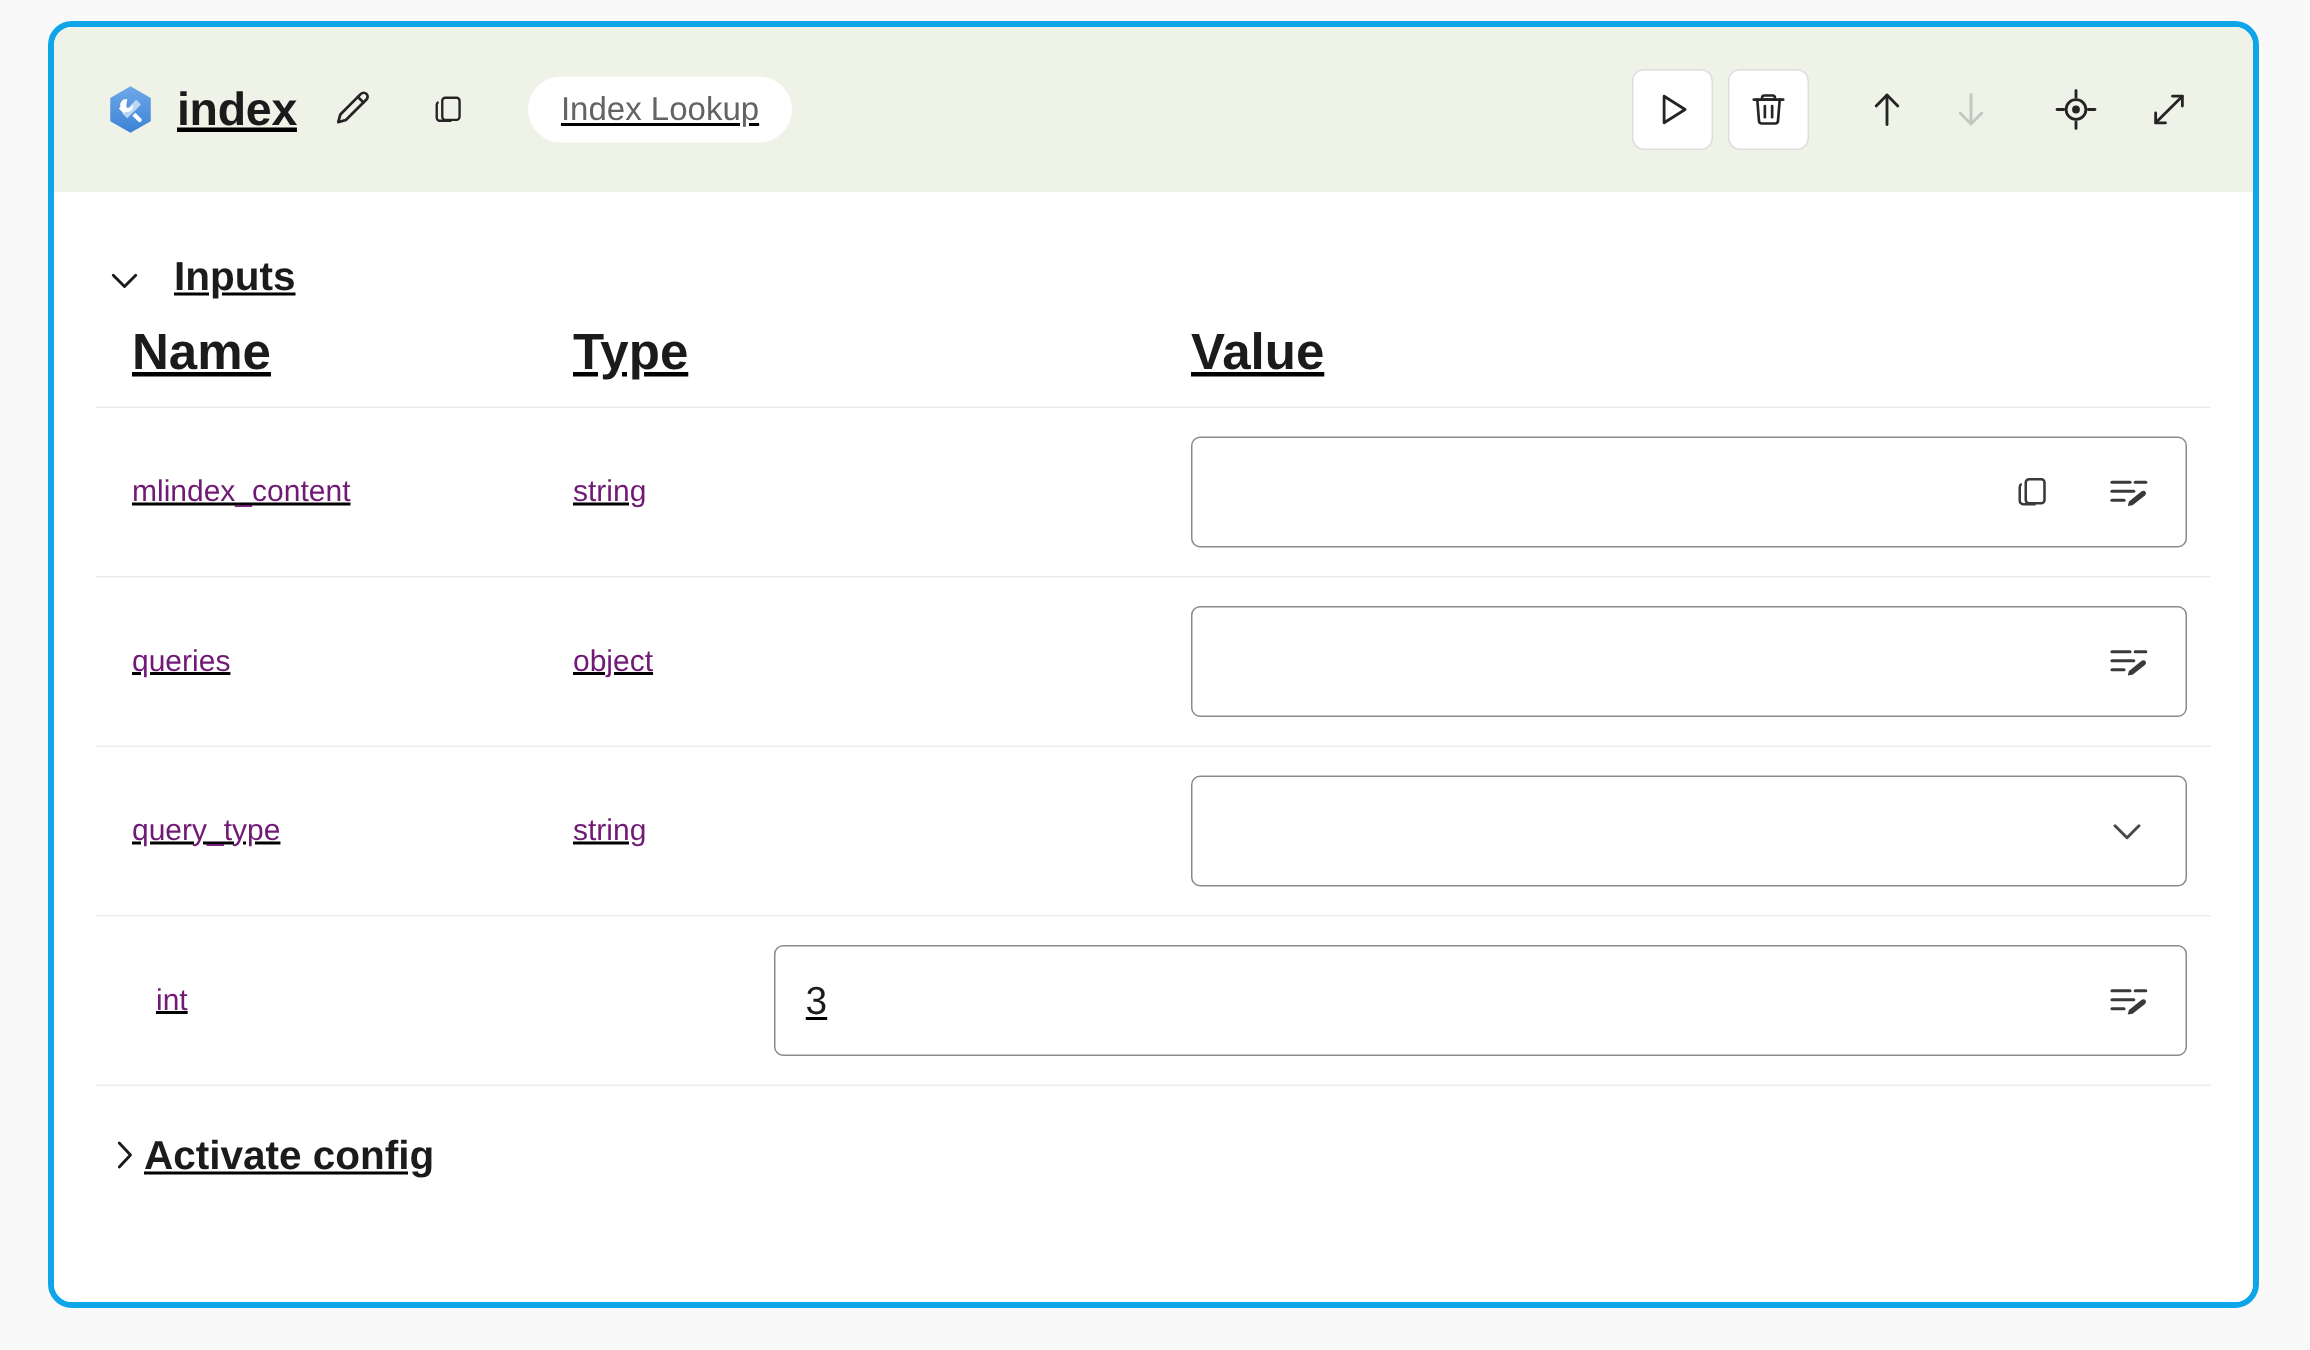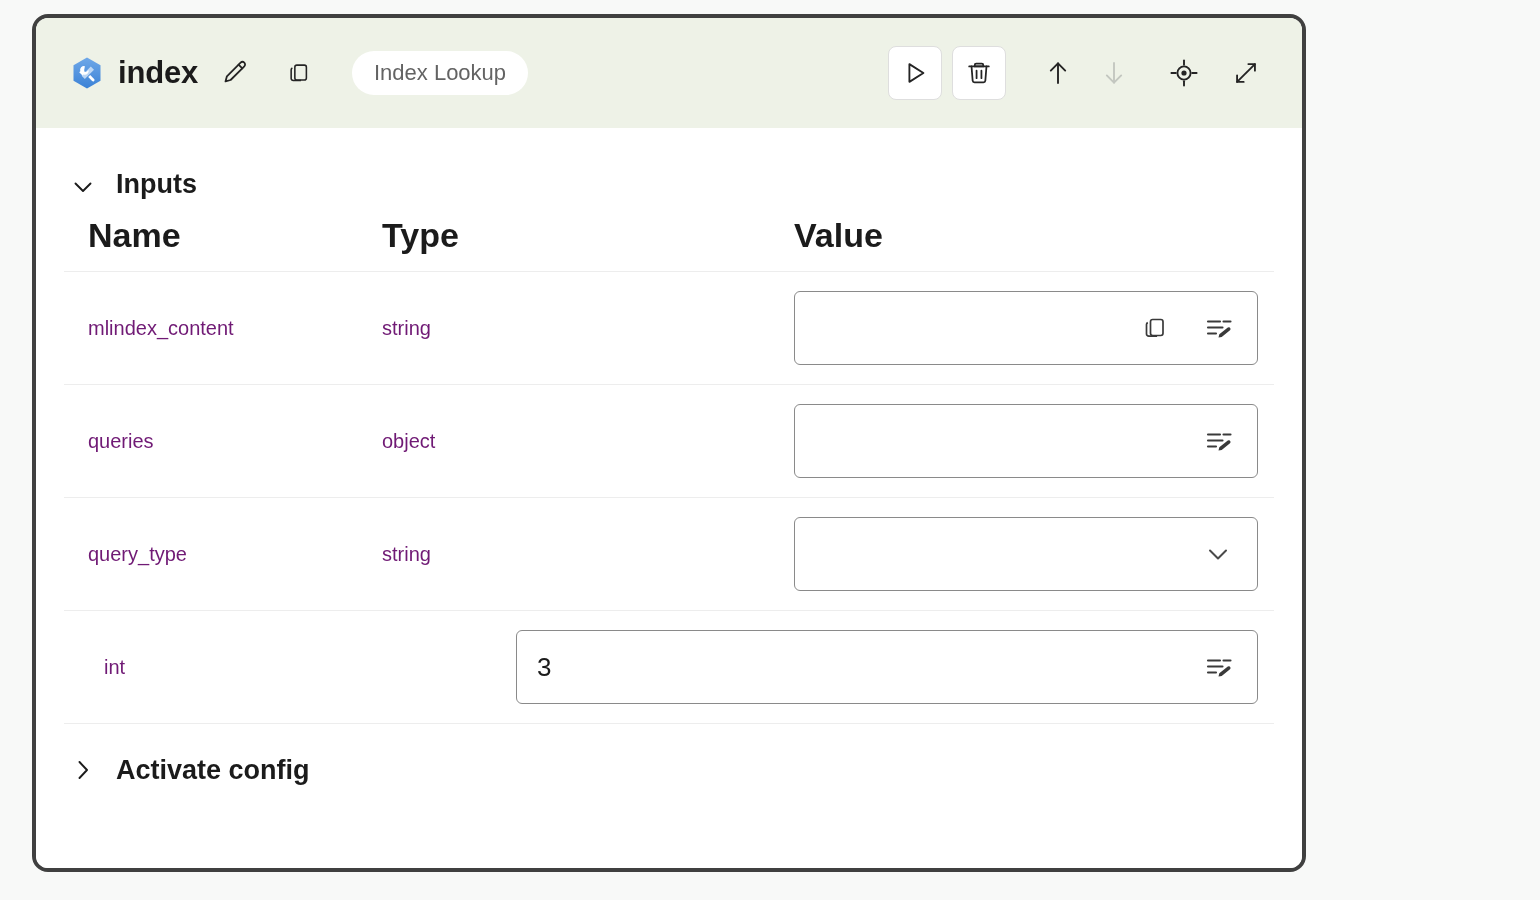--- a/index.html
+++ b/index.html
@@ -9,28 +9,29 @@
     height: 900px;
     background: #f8f9f8;
     font-family: "Liberation Sans", sans-serif;
     overflow: hidden;
   }
 
   #card {
     position: absolute;
     left: 32px;
     top: 14px;
-    width: 1274px;
+    width: 1474px;
     height: 858px;
-    border: 4px solid #404040;
+    border: 4px solid #0ea5e9;
     border-radius: 16px;
     background: #ffffff;
     overflow: hidden;
     display: flex;
     flex-direction: column;
+    text-decoration: underline;
   }
 
   
   #header {
     height: 110px;
     flex: 0 0 110px;
     background: #eef2e7;
     display: flex;
     align-items: center;
     padding: 0 28px 0 34px;
@@ -238,21 +239,20 @@
     align-items: center;
     justify-content: center;
     cursor: pointer;
   }
 
   #activate-row {
     height: 92px;
     flex: 0 0 92px;
     display: flex;
     align-items: center;
-    gap: 20px;
     padding-left: 6px;
     cursor: pointer;
   }
 
   #activate-row .chev {
     width: 26px;
     height: 26px;
     flex: 0 0 26px;
     display: flex;
     align-items: center;

